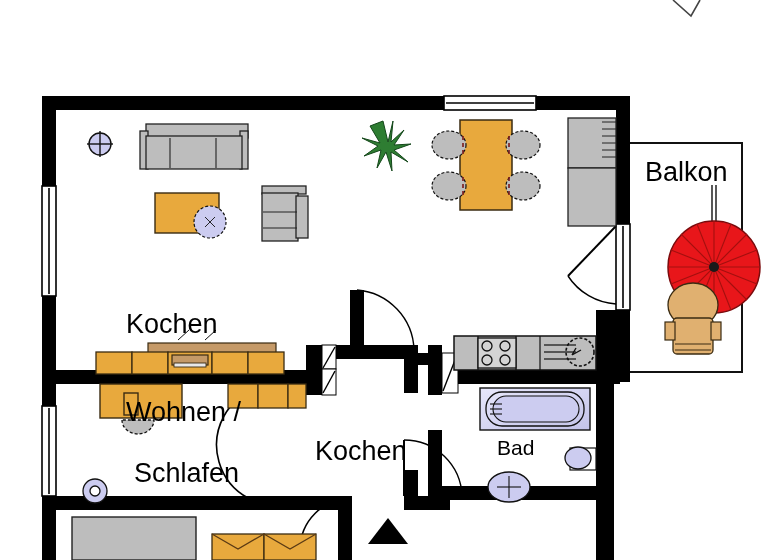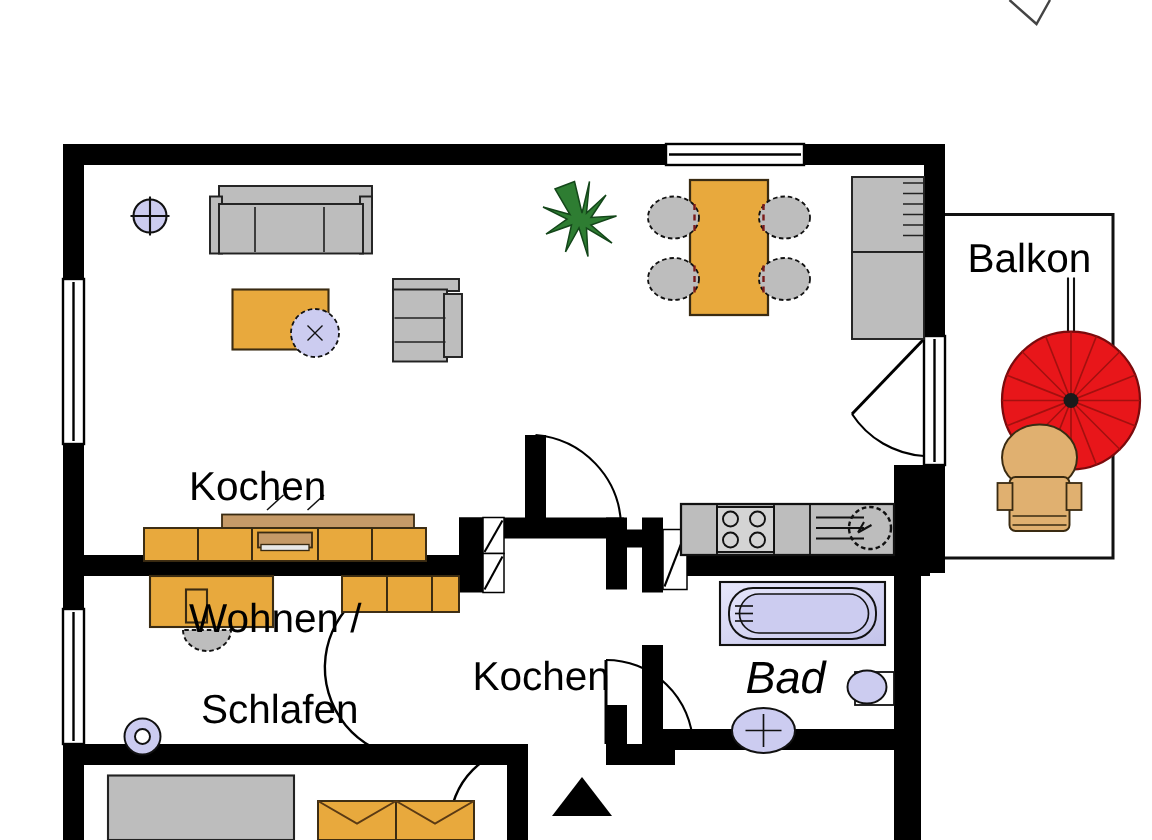--- a/index.html
+++ b/index.html
@@ -10,21 +10,21 @@
     position:absolute;
     font-family:"Liberation Sans",sans-serif;
     color:#000;
     white-space:pre;
     line-height:1.08;
     font-weight:400;
   }
   #lbl-wohnen{left:126px;top:252px;font-size:27px;}
   #lbl-schlafen{left:134px;top:459px;font-size:27px;}
   #lbl-diele{left:315px;top:437px;font-size:27px;}
-  #lbl-bad{left:497px;top:437px;font-size:30px;font-style:italic;}
+  #lbl-bad{left:497px;top:437px;font-size:21px;}
   #lbl-balkon{left:645px;top:158px;font-size:27px;}
 </style>
 </head>
 <body>
 
 <div id="plan">
 
 <svg width="768" height="560" viewBox="0 0 768 560">
   <defs>
     <linearGradient id="tubgrad" x1="0" y1="0" x2="1" y2="1">

